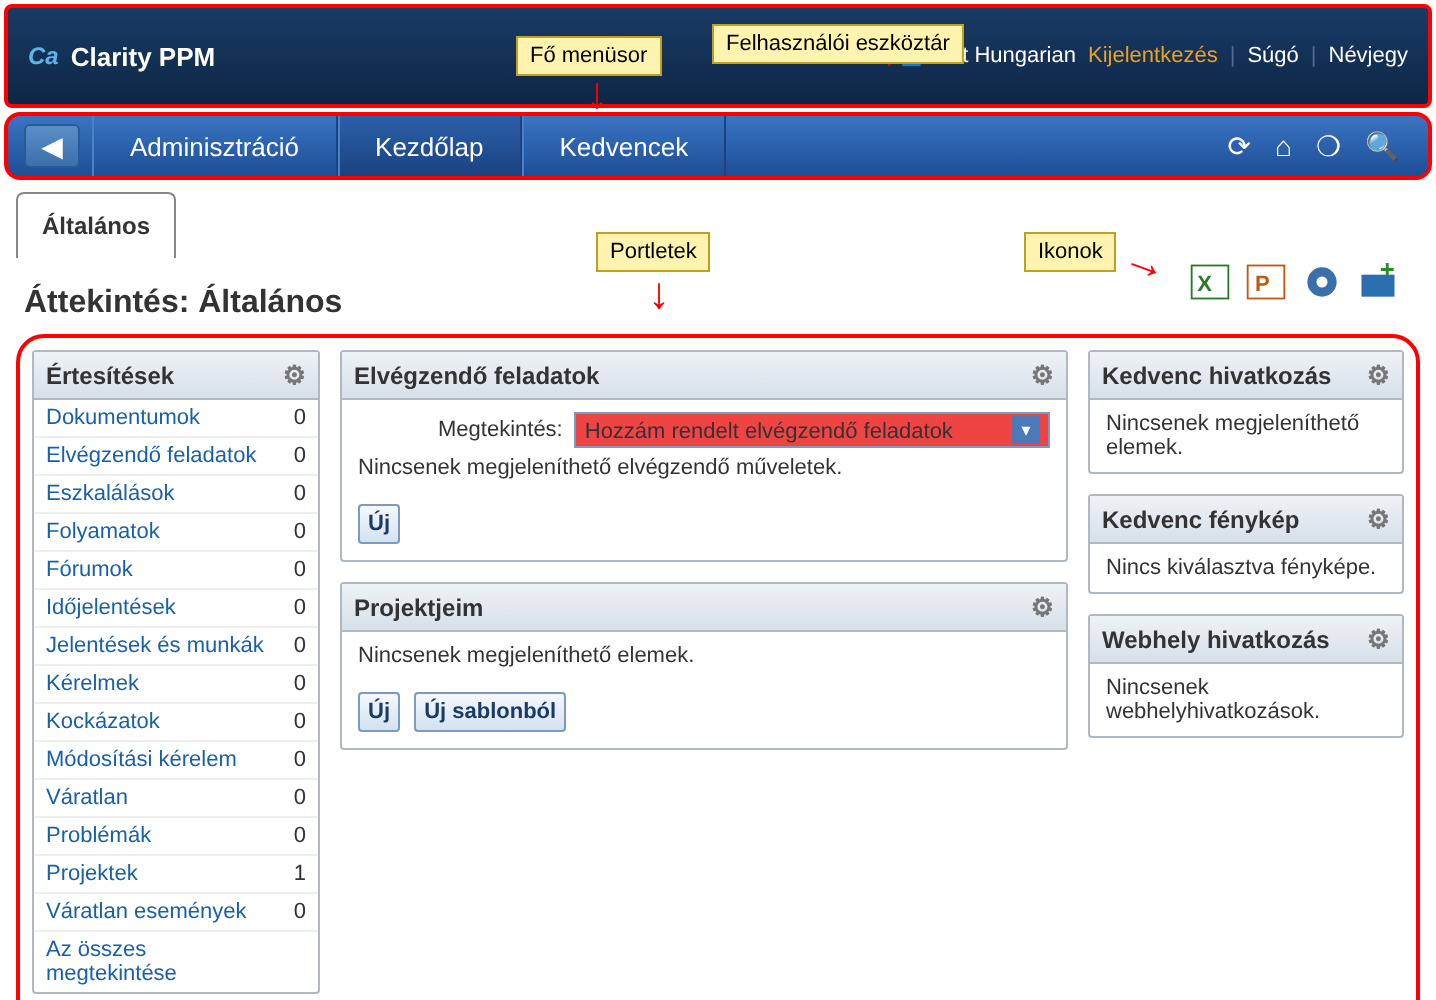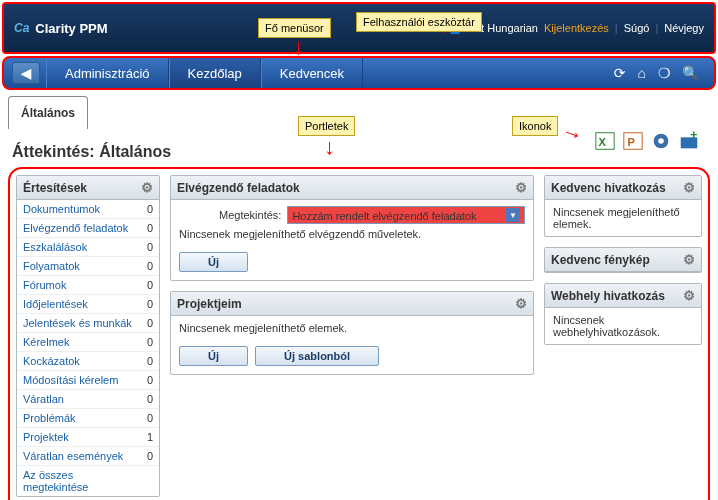--- a/index.html
+++ b/index.html
@@ -47,21 +47,21 @@
 .notif-row { display:flex; justify-content:space-between; padding:3px 6px; border-bottom:1px solid #eee; font-size:11px; }
 .notif-row a { color:#1860a8; }
 .notif-row .cnt { color:#333; width:16px; text-align:right; }
 .notif-row:last-child { border-bottom:none; }
 
 .field-row { display:flex; align-items:center; gap:6px; margin-bottom:4px;margin-left:40px; }
 .field-lbl { color:#333; }
 .select { flex:1; border:1px solid #7a9ac0; background:#ef4444; padding:1px 4px; display:flex; align-items:flex-end; justify-content:space-between; font-size:11px; }
 .dd-arrow { background:#4a78b8;color:#fff;width:14px;height:14px;display:flex;align-items:center;justify-content:center;font-size:9px; }
 
-.btn { display:inline-block; background:linear-gradient(#f4f8fc,#d4e2f0); border:1px solid #7a9ac0; border-radius:2px; padding:3px 28px; font-size:11px; color:#1a3b66; font-weight:bold; margin:4px 4px 2px 0; cursor:pointer; }
+.btn { display:inline-block; background:linear-gradient(#f4f8fc,#d4e2f0); border:1px solid #7a9ac0; border-radius:2px; padding:3px 4px; font-size:11px; color:#1a3b66; font-weight:bold; margin:4px 4px 2px 0; cursor:pointer; }
 
 .person-icon::before { content:"👤"; font-size:10px; margin-right:2px; }
 </style>
 </head>
 <body>
 
 <span class="callout" style="left:258px; top:18px;">Fő menüsor</span>
 <span class="arrow" style="left:293px; top:34px;">↓</span>
 <span class="callout" style="left:356px; top:12px;">Felhasználói eszköztár</span>
 <span class="arrow" style="left:430px; top:14px;">→</span>
@@ -237,20 +237,21 @@
           <span>Kedvenc hivatkozás</span>
           <span class="gear">⚙</span>
         </div>
         <div class="portlet-bd">Nincsenek megjeleníthető elemek.</div>
       </div>
       <div class="portlet">
         <div class="portlet-hd">
           <span>Kedvenc fénykép</span>
           <span class="gear">⚙</span>
         </div>
+        <div class="portlet-bd">Nincs kiválasztva fényképe.</div>
       </div>
       <div class="portlet">
         <div class="portlet-hd">
           <span>Webhely hivatkozás</span>
           <span class="gear">⚙</span>
         </div>
         <div class="portlet-bd">Nincsenek webhelyhivatkozások.</div>
       </div>
     </div>
   </div>

